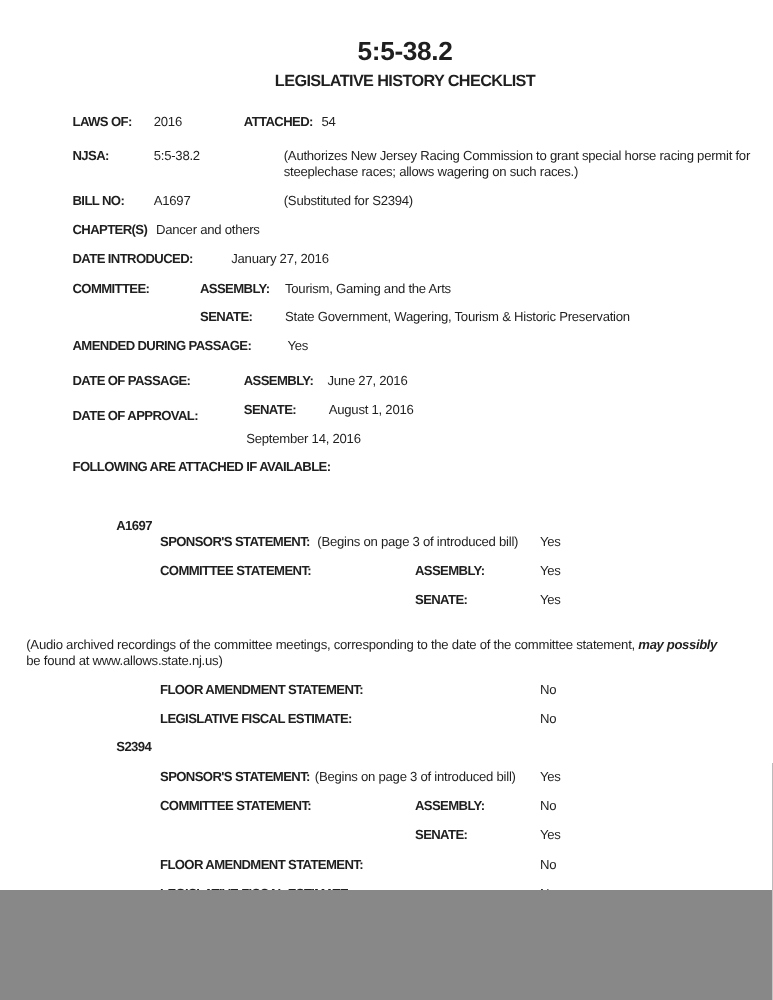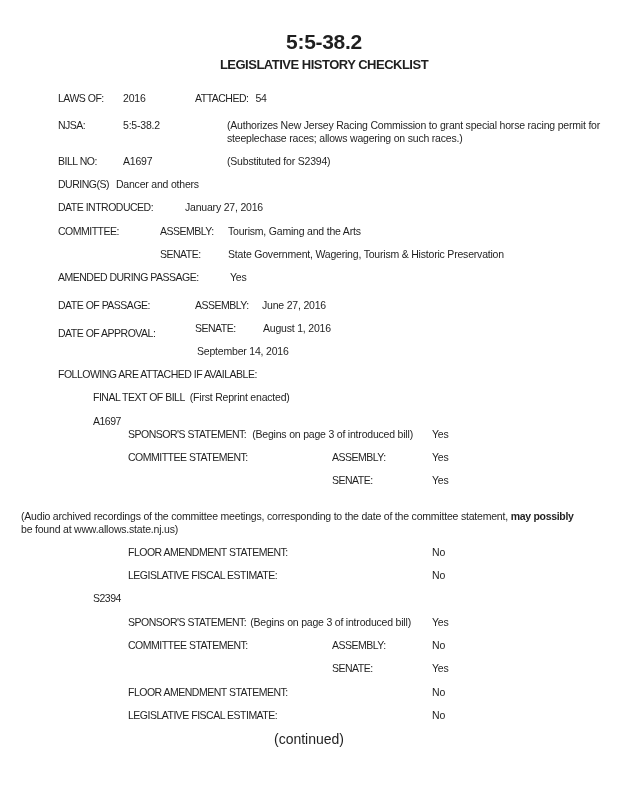--- a/index.html
+++ b/index.html
@@ -1,29 +1,29 @@
 <!DOCTYPE html>
 <html><head>
 <meta charset="utf-8">
 <style>
   html,body { margin:0; padding:0; background:#888; }
   .page {
-    position:relative; width:618px; height:800px;
+    position:relative; width:618px; height:712px;
     background:#ffffff; margin:0 auto; overflow:hidden;
     font-family:"Liberation Sans","DejaVu Sans",sans-serif;
     color:#1f1f1f;
   }
   .t { position:absolute; font-size:10.5px; line-height:13px; letter-spacing:-0.2px; white-space:nowrap; }
-  .b { font-weight:normal; letter-spacing:-0.5px; }
+  .b { font-weight:bold; letter-spacing:-0.5px; }
   .hdr { position:absolute; left:30px; right:0; text-align:center; }
   .title { top:30px; font-size:21px; line-height:23px; font-weight:bold; letter-spacing:-0.3px; }
   .subtitle { top:58px; font-size:13px; line-height:14px; font-weight:bold; letter-spacing:-0.5px; }
   .compiled { top:72px; font-size:10.5px; line-height:13px; letter-spacing:-0.2px; }
   .gap { display:inline-block; width:7px; }
-  .emph { font-weight:bold; letter-spacing:-0.3px; }
+  .emph { font-weight:bold; font-style:italic; letter-spacing:-0.3px; }
   .centered { position:absolute; left:0; right:0; text-align:center; font-size:14px; line-height:13px; }
 </style>
 </head>
 <body>
 
 <div class="page">
 
   <div class="hdr title">5:5-38.2</div>
   <div class="hdr subtitle">LEGISLATIVE HISTORY CHECKLIST</div>
 
@@ -33,21 +33,21 @@
 
   <span class="t b" style="left:58px;top:119px">NJSA:</span>
   <span class="t" style="left:123px;top:119px">5:5-38.2</span>
   <span class="t" style="left:227px;top:119px">(Authorizes New Jersey Racing Commission to grant special horse racing permit for</span>
   <span class="t" style="left:227px;top:132px">steeplechase races; allows wagering on such races.)</span>
 
   <span class="t b" style="left:58px;top:155px">BILL NO:</span>
   <span class="t" style="left:123px;top:155px">A1697</span>
   <span class="t" style="left:227px;top:155px">(Substituted for S2394)</span>
 
-  <div class="t" style="left:58px;top:178px"><span class="b">DURING(S)</span><span class="gap"></span><span>Dancer and others</span></div>
+  <div class="t" style="left:58px;top:178px"><span class="b">CHAPTER(S)</span><span class="gap"></span><span>Dancer and others</span></div>
 
   <span class="t b" style="left:58px;top:201px">DATE INTRODUCED:</span>
   <span class="t" style="left:185px;top:201px">January 27, 2016</span>
 
   <span class="t b" style="left:58px;top:225px">COMMITTEE:</span>
   <span class="t b" style="left:160px;top:225px">ASSEMBLY:</span>
   <span class="t" style="left:228px;top:225px">Tourism, Gaming and the Arts</span>
   <span class="t b" style="left:160px;top:248px">SENATE:</span>
   <span class="t" style="left:228px;top:248px">State Government, Wagering, Tourism &amp; Historic Preservation</span>
 
@@ -58,21 +58,20 @@
   <span class="t b" style="left:195px;top:299px">ASSEMBLY:</span>
   <span class="t" style="left:262px;top:299px">June 27, 2016</span>
   <span class="t b" style="left:195px;top:322px">SENATE:</span>
   <span class="t" style="left:263px;top:322px">August 1, 2016</span>
 
   <span class="t b" style="left:58px;top:327px">DATE OF APPROVAL:</span>
   <span class="t" style="left:197px;top:345px">September 14, 2016</span>
 
   <span class="t b" style="left:58px;top:368px">FOLLOWING ARE ATTACHED IF AVAILABLE:</span>
 
-  <div class="t" style="left:93px;top:391px"><span class="b">FINAL TEXT OF BILL</span><span class="gap" style="width:5px"></span><span>(First Reprint enacted)</span></div>
 
   <span class="t b" style="left:93px;top:415px">A1697</span>
 
   <div class="t" style="left:128px;top:428px"><span class="b">SPONSOR'S STATEMENT:</span><span class="gap" style="width:6px"></span><span>(Begins on page 3 of introduced bill)</span></div>
   <span class="t" style="left:432px;top:428px">Yes</span>
 
   <span class="t b" style="left:128px;top:451px">COMMITTEE STATEMENT:</span>
   <span class="t b" style="left:332px;top:451px">ASSEMBLY:</span>
   <span class="t" style="left:432px;top:451px">Yes</span>
 

